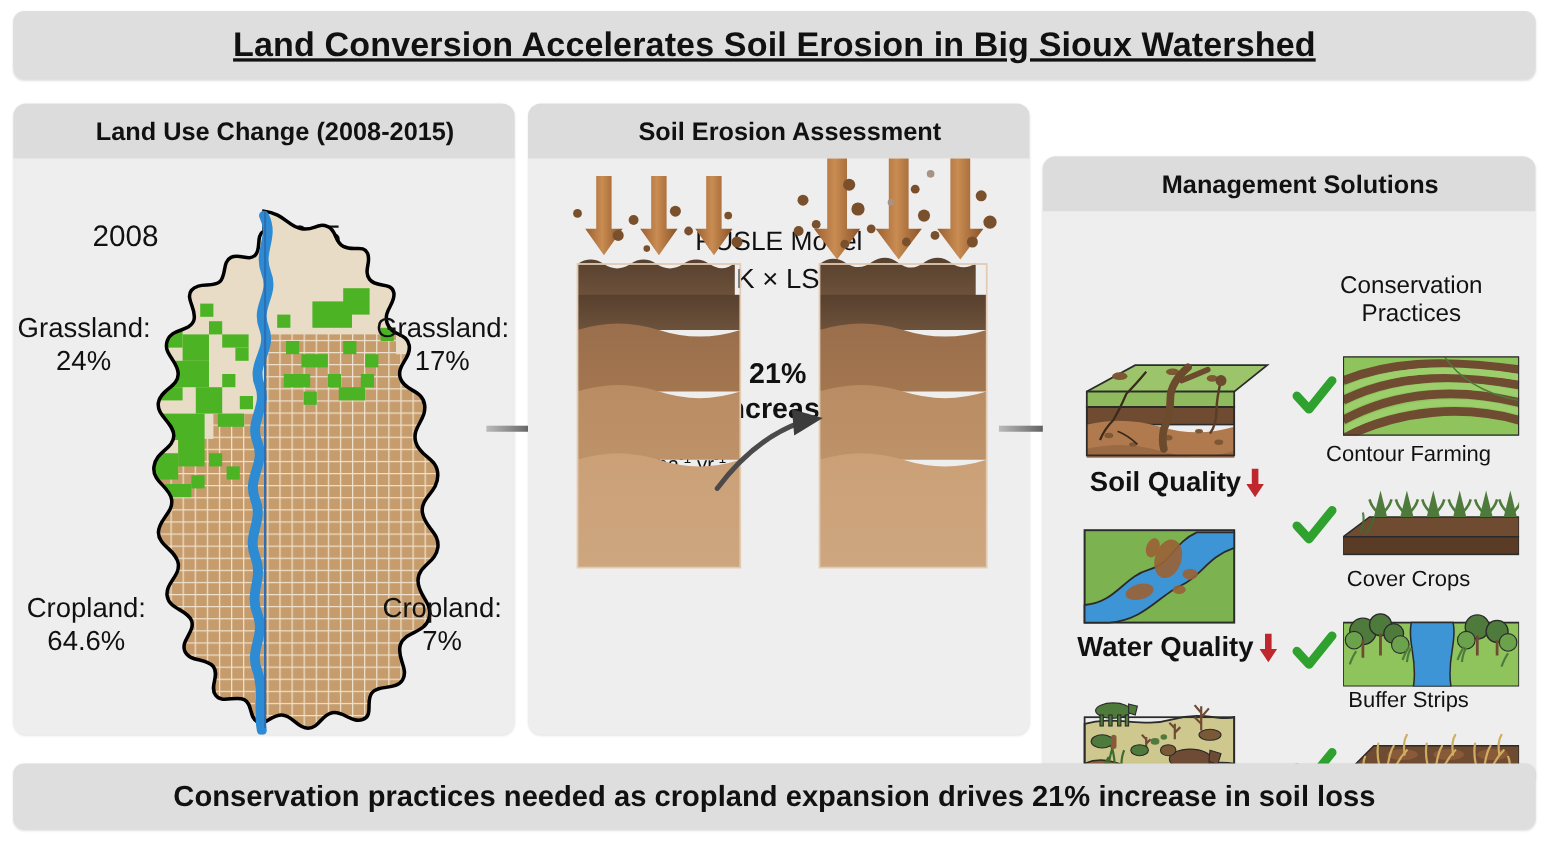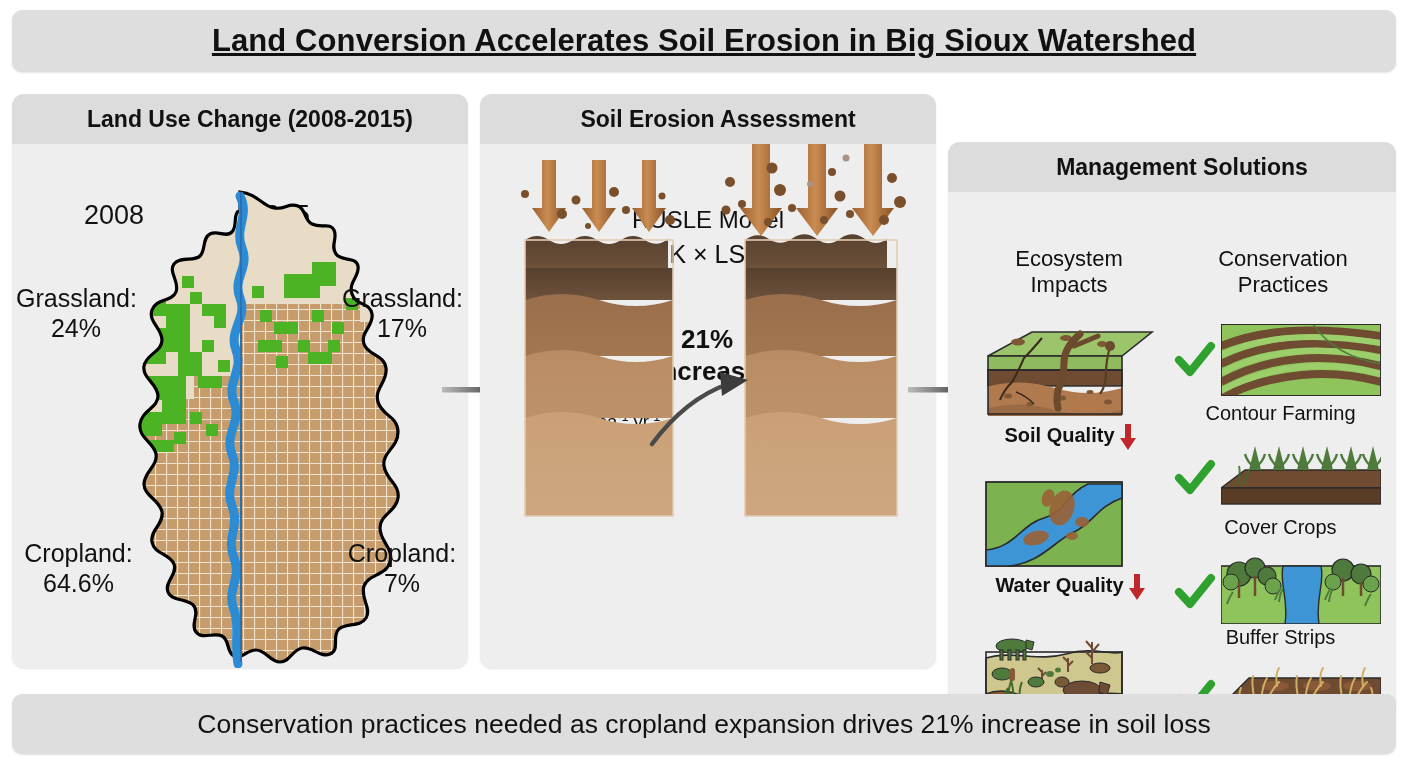--- a/index.html
+++ b/index.html
@@ -12,21 +12,21 @@
 
   
   .banner{
     position:absolute;background:#dedede;border-radius:10px;
     display:flex;align-items:center;justify-content:center;
     box-shadow:0 1px 2px rgba(0,0,0,.12);
   }
   #title-banner{left:12px;top:10px;width:1384px;height:62px;text-decoration:underline;}
   #title-banner .txt{font-size:31px;font-weight:700;letter-spacing:.1px;}
   #footer-banner{left:12px;top:694px;width:1384px;height:60px;}
-  #footer-banner .txt{font-size:26.5px;font-weight:400;}
+  #footer-banner .txt{font-size:26.5px;font-weight:700;}
 
   
   .panel{
     position:absolute;top:94px;height:574px;background:#eeeeee;
     border-radius:12px;overflow:hidden;
     box-shadow:0 1px 2px rgba(0,0,0,.10);
   }
   .panel-head{
     height:50px;background:#dcdcdc;display:flex;align-items:center;
     justify-content:center;
@@ -62,22 +62,22 @@
   #pct-inc{left:172px;width:110px;top:180px;font-size:26px;line-height:1.22;font-weight:bold;}
   #rate-2008{left:20px;width:200px;top:266px;font-size:18.5px;}
   #rate-2015{left:240px;width:210px;top:226px;font-size:18.5px;}
   sup{font-size:.68em;vertical-align:super;}
 
   
   .col-head{position:absolute;text-align:center;font-size:22px;line-height:1.2;}
   #head-eco{left:16px;width:210px;top:54px;}
   #head-cons{left:230px;width:210px;top:54px;}
   .eco-item{position:absolute;width:200px;}
-  .eco-cap{position:absolute;width:100%;text-align:center;font-size:20px;font-weight:700;
-           display:flex;align-items:flex-start;justify-content:center;gap:5px;}
+  .eco-cap{position:absolute;width:100%;text-align:center;font-size:25px;font-weight:700;
+           display:flex;align-items:center;justify-content:center;gap:5px;}
   .cons-item{position:absolute;width:215px;}
   .cons-cap{position:absolute;width:100%;text-align:center;font-size:20px;}
   .check{position:absolute;}
 </style>
 </head>
 <body>
 
 <div class="wrap">
 
   <div class="banner" id="title-banner">
@@ -367,24 +367,20 @@
     <rect x="0" y="9" width="58" height="5.5" fill="url(#cg2)"></rect>
     <polygon points="55,2 78,12 55,22" fill="#3c3c3c"></polygon>
   </svg>
 
   <div class="panel" id="panel-mgmt">
     <div class="panel-head">
       <span class="txt">Management Solutions</span>
     </div>
     <div class="panel-body">
 
-      <div class="col-head" id="head-eco">
-        <div>Ecosystem</div>
-        <div>Impacts</div>
-      </div>
       <div class="col-head" id="head-cons">
         <div>Conservation</div>
         <div>Practices</div>
       </div>
 
       <div class="eco-item" style="left:22px;top:130px">
         <svg width="200" height="100" viewBox="0 0 200 100">
           <polygon points="18,34 62,10 182,10 152,34" fill="#9CC46A" stroke="#2b2b2b" stroke-width="1.6"></polygon>
           <rect x="18" y="34" width="134" height="14" fill="#8FBA5E" stroke="#2b2b2b" stroke-width="1.6"></rect>
           <rect x="18" y="48" width="134" height="16" fill="#6E4B31" stroke="#2b2b2b" stroke-width="1.4"></rect>

